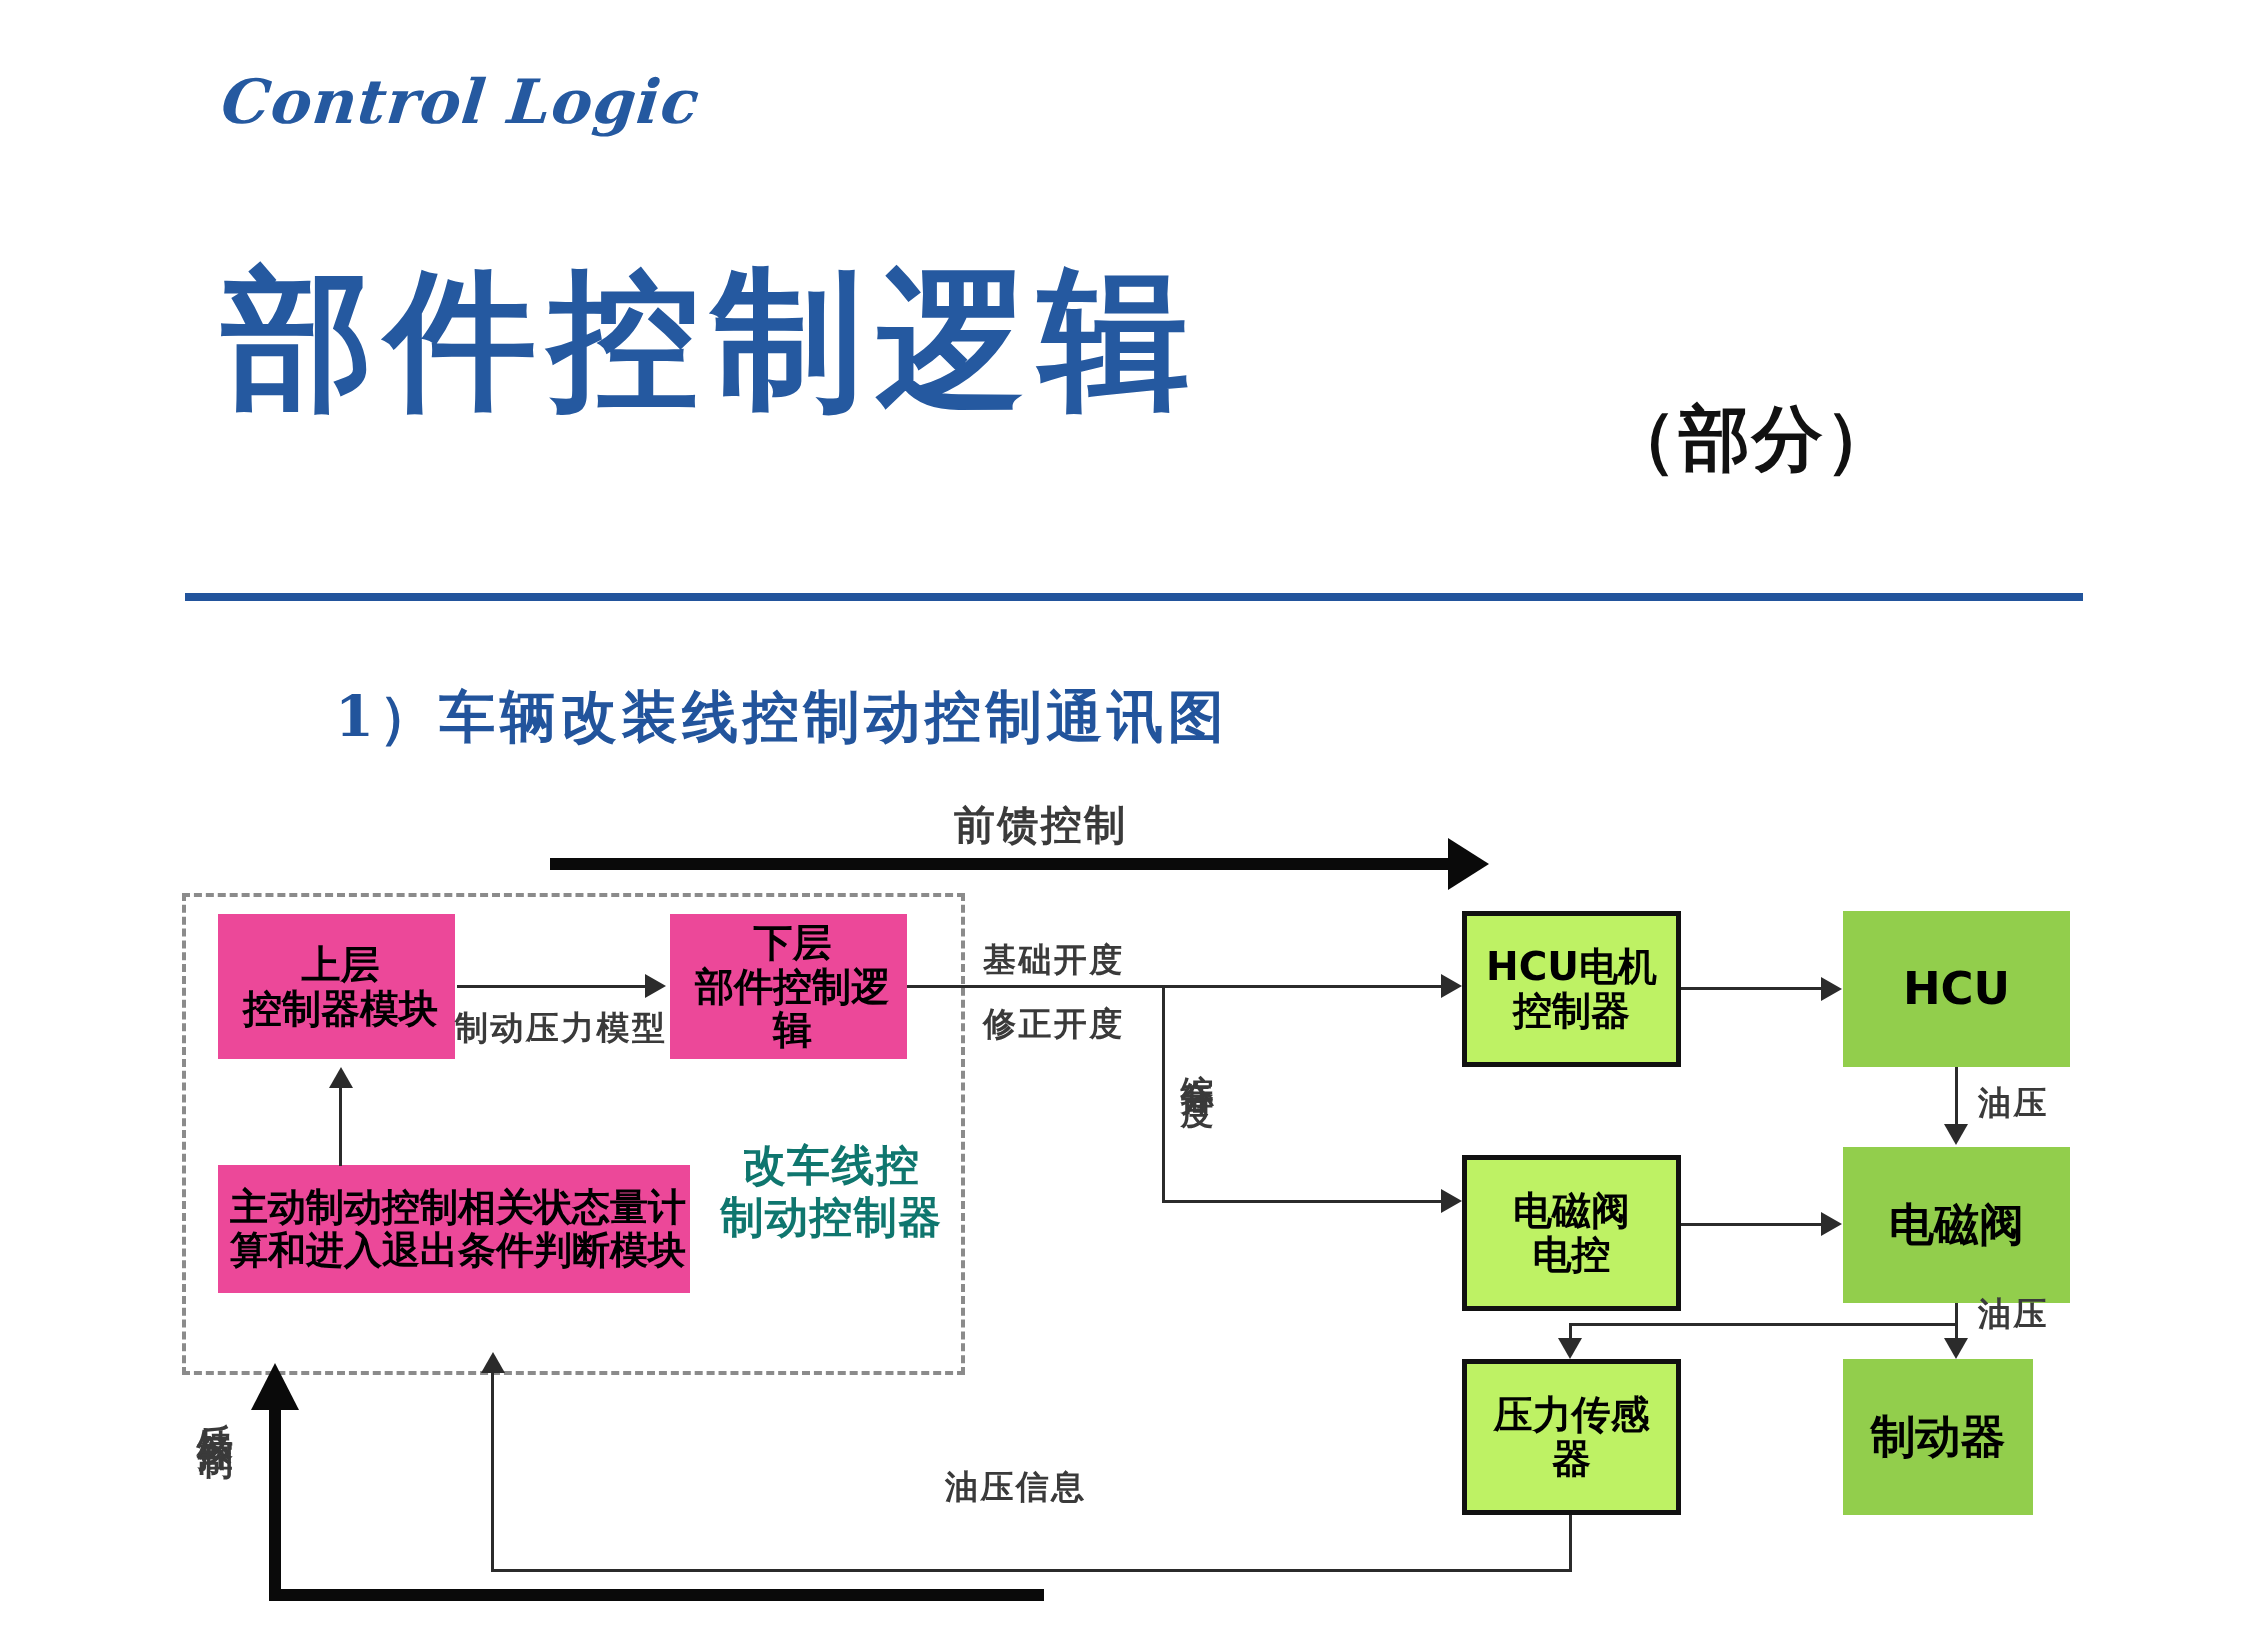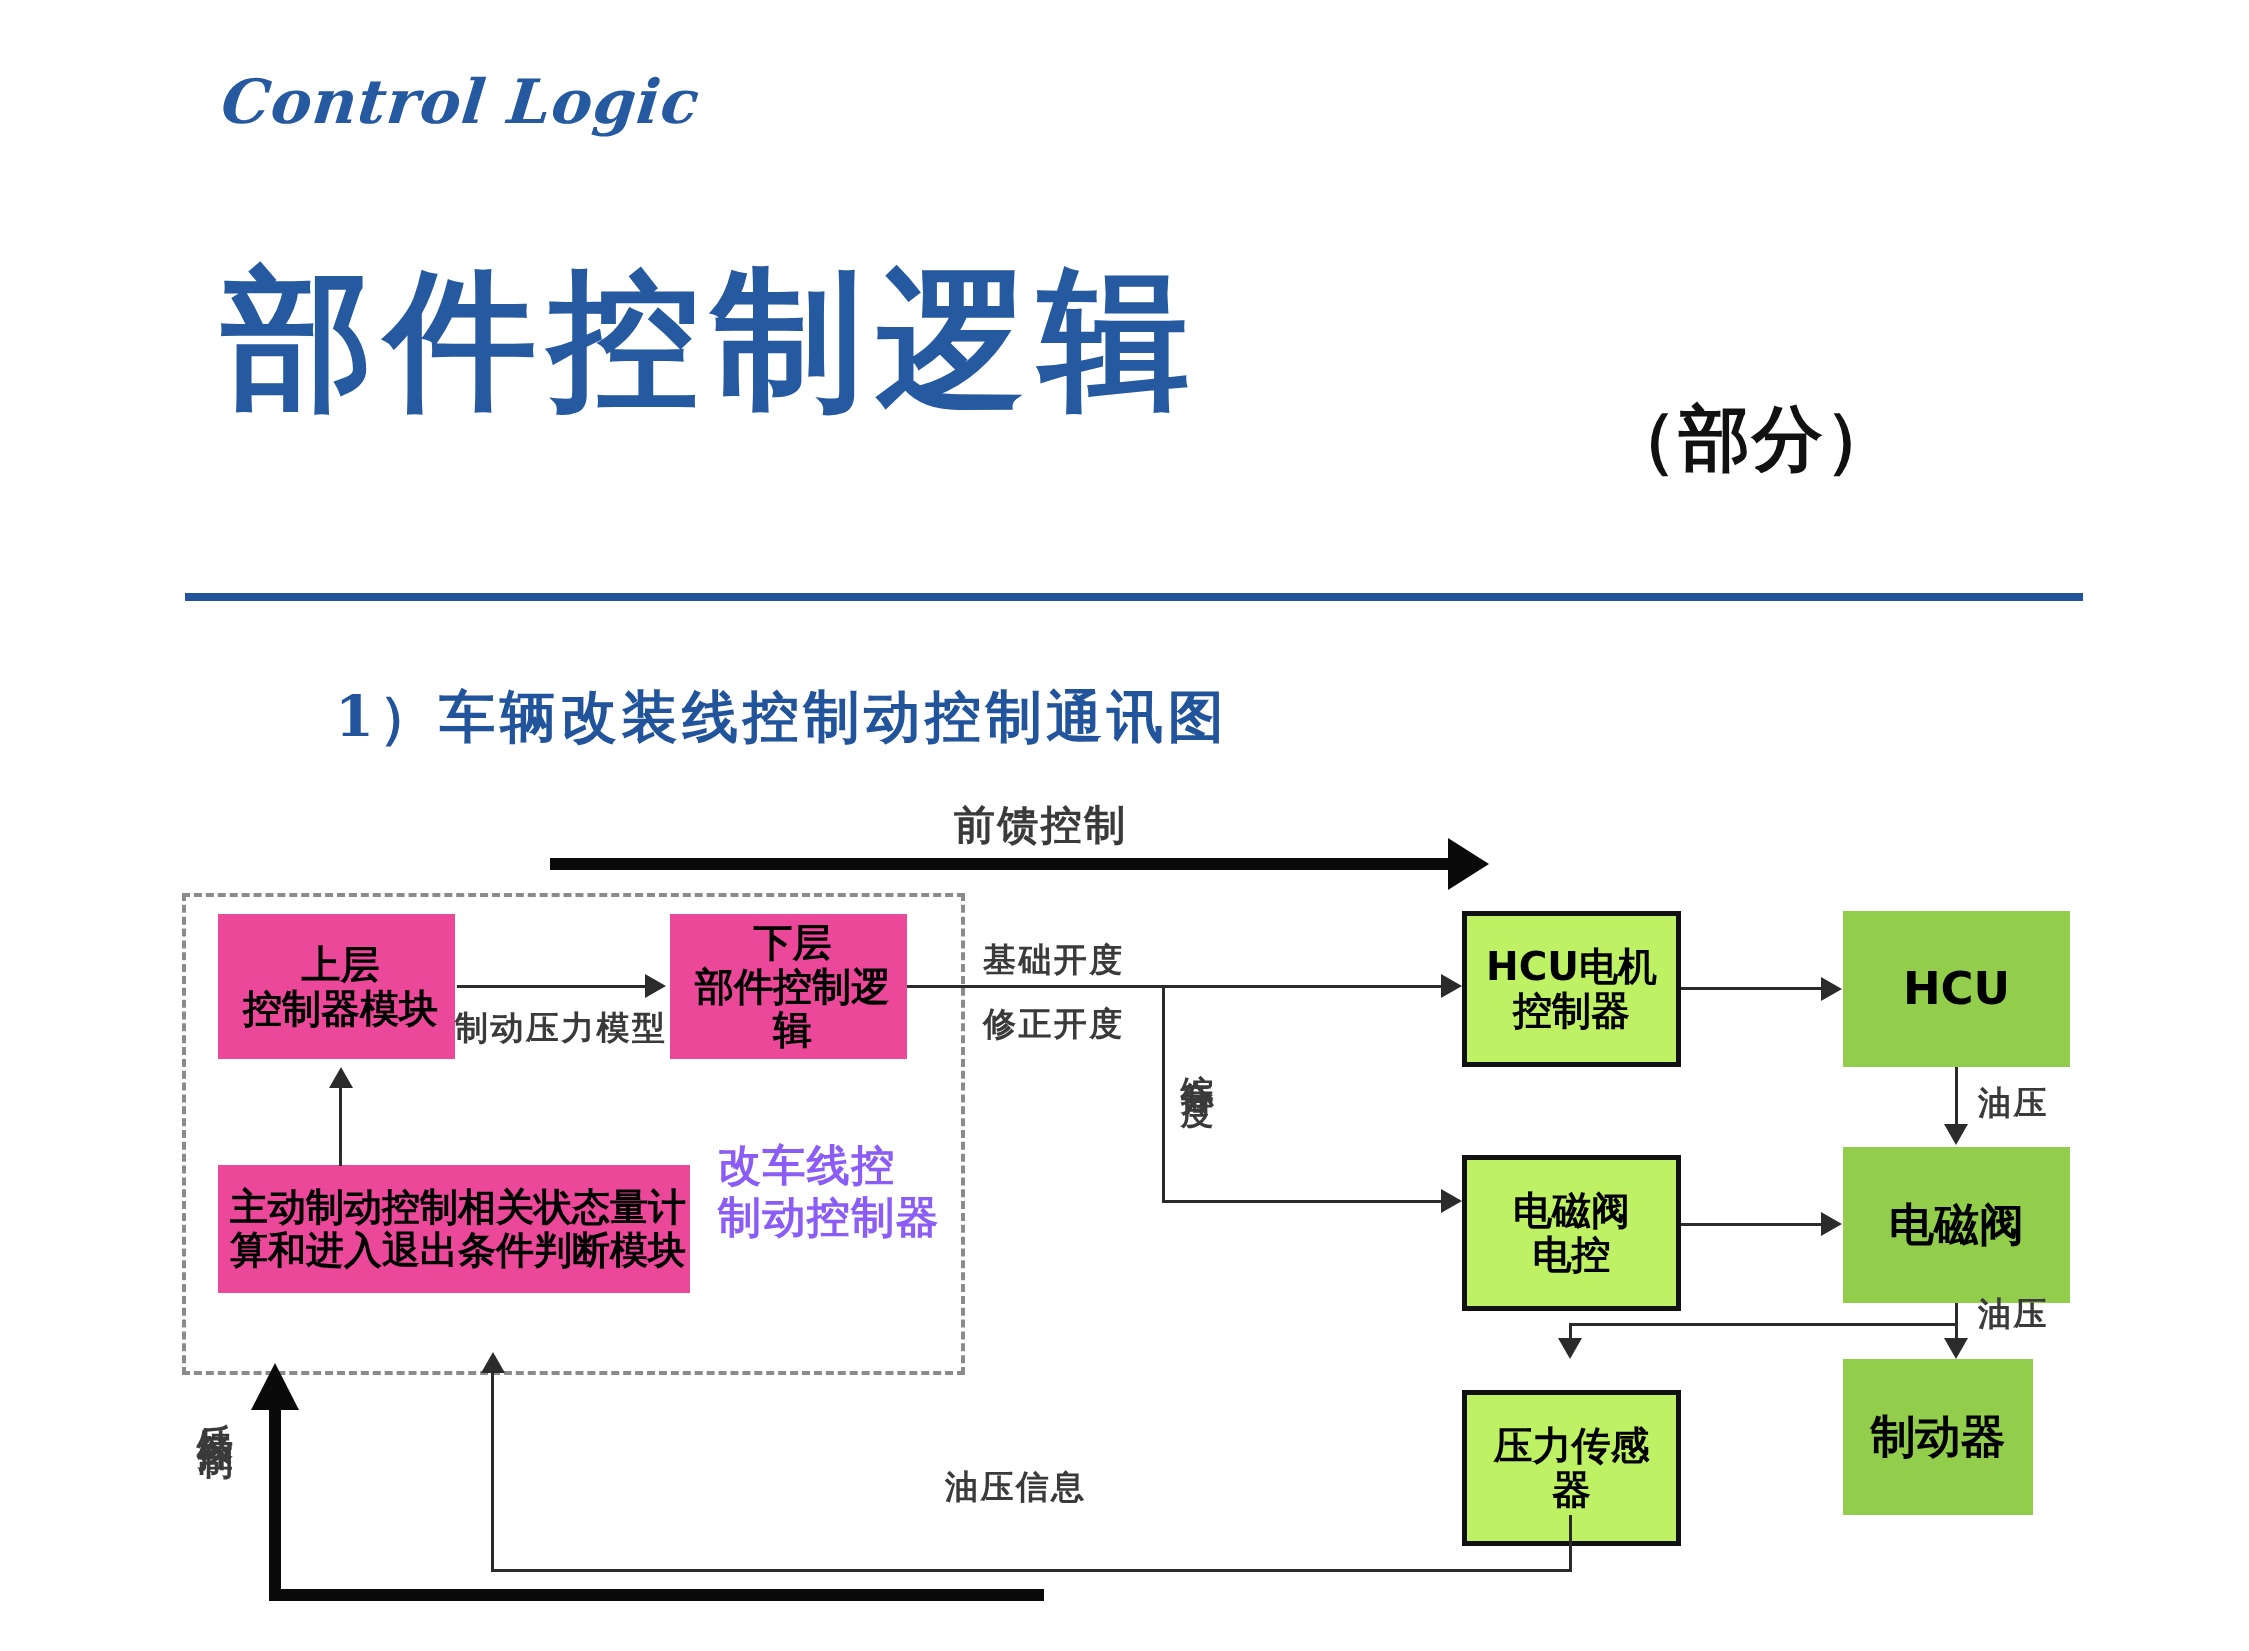--- a/index.html
+++ b/index.html
@@ -115,22 +115,22 @@
   .lbl-v{
     font-family:"DejaVu Serif","Liberation Serif",serif;
     font-weight:700;
     color:#3a3a3a;
     writing-mode:vertical-rl;
     letter-spacing:6.6px;
     line-height:1;
   }
   .inner-note{
     font-family:"DejaVu Sans","Liberation Sans",sans-serif;
-    font-weight:700; color:#8b5cf6;
-    text-align:left; line-height:1.2;
+    font-weight:700; color:#0f766e;
+    text-align:center; line-height:1.2;
     white-space:pre-line;
     letter-spacing:1.4px;
   }
 </style>
 </head>
 <body>
 
 <div class="abs" id="control-logic">Control Logic</div>
 
 <div class="abs" id="main-title">部件控制逻辑</div>
@@ -165,21 +165,21 @@
 
 <div class="abs ln-v" style="left:339px;top:1087px;height:79px;"></div>
 <div class="abs ah-u" style="left:329px;top:1067px;"></div>
 
 <div class="abs box box-white" style="left:1462px;top:911px;width:219px;height:156px;font-size:39px;">HCU电机
 控制器</div>
 
 <div class="abs box box-white" style="left:1462px;top:1155px;width:219px;height:156px;font-size:39px;">电磁阀
 电控</div>
 
-<div class="abs box box-white" style="left:1462px;top:1359px;width:219px;height:156px;font-size:39px;margin-top:31px;">压力传感
+<div class="abs box box-white" style="left:1462px;top:1359px;width:219px;height:156px;font-size:39px;">压力传感
 器</div>
 
 <div class="abs box box-green" style="left:1843px;top:911px;width:227px;height:156px;font-size:45px;">HCU</div>
 
 <div class="abs box box-green" style="left:1843px;top:1147px;width:227px;height:156px;font-size:45px;">电磁阀</div>
 
 <div class="abs box box-green" style="left:1843px;top:1359px;width:190px;height:156px;font-size:45px;">制动器</div>
 
 <div class="abs ln-h" style="left:907px;top:985px;width:535px;"></div>
 <div class="abs ah-r" style="left:1441px;top:974px;"></div>

